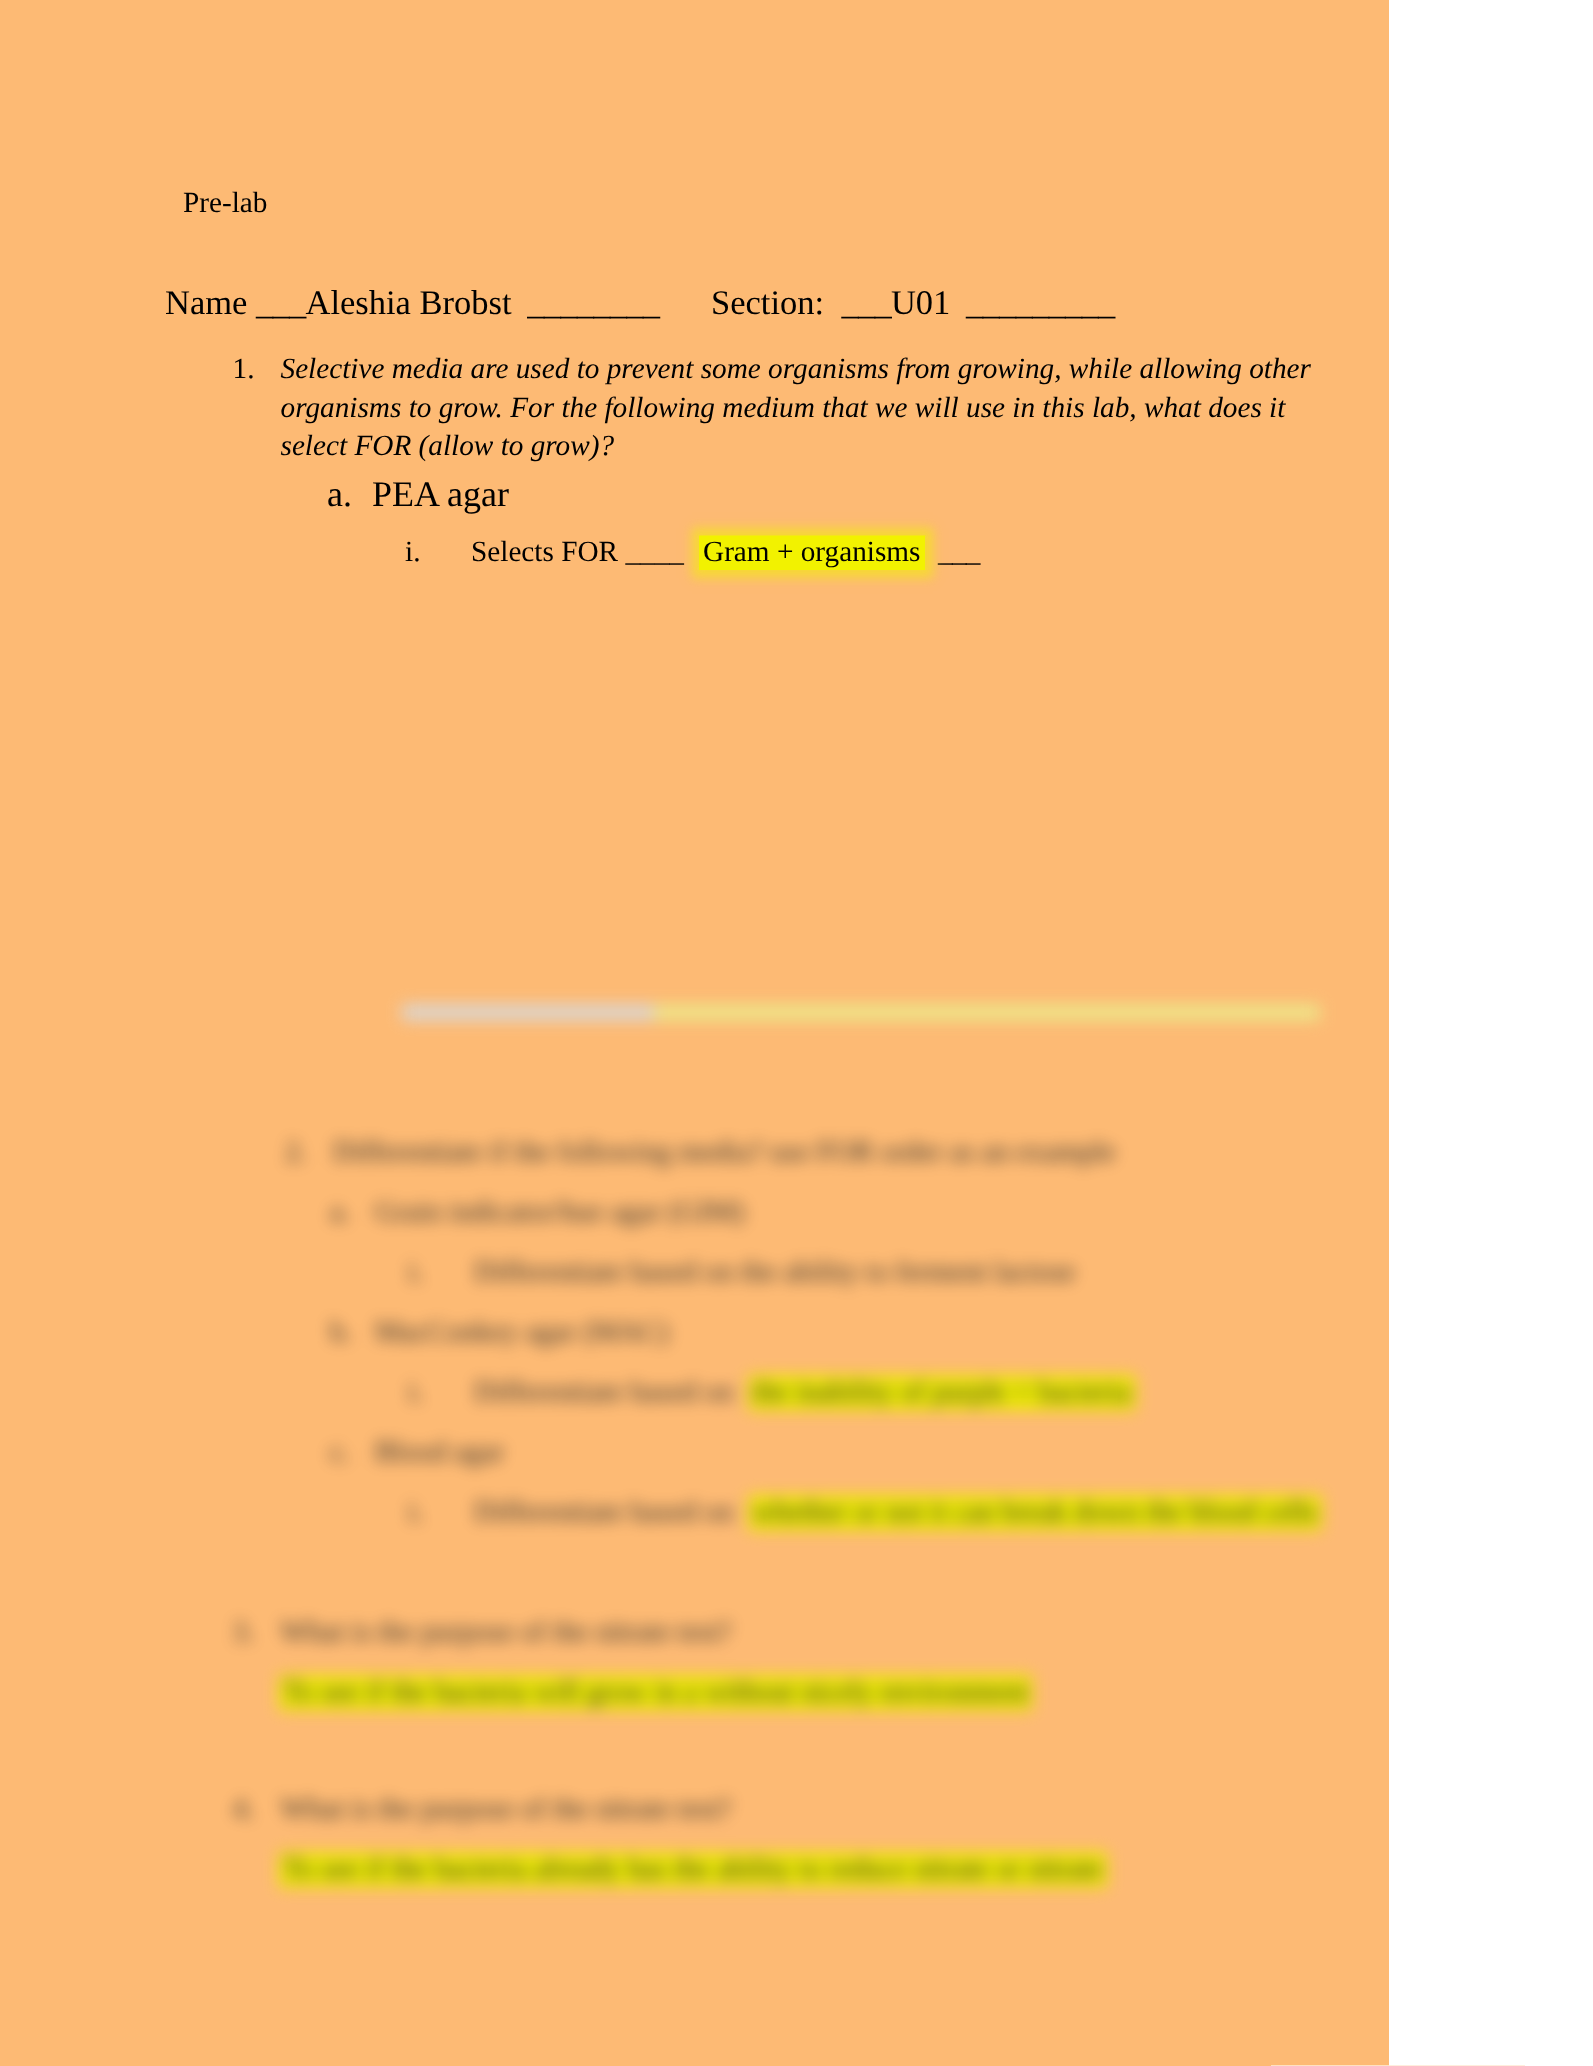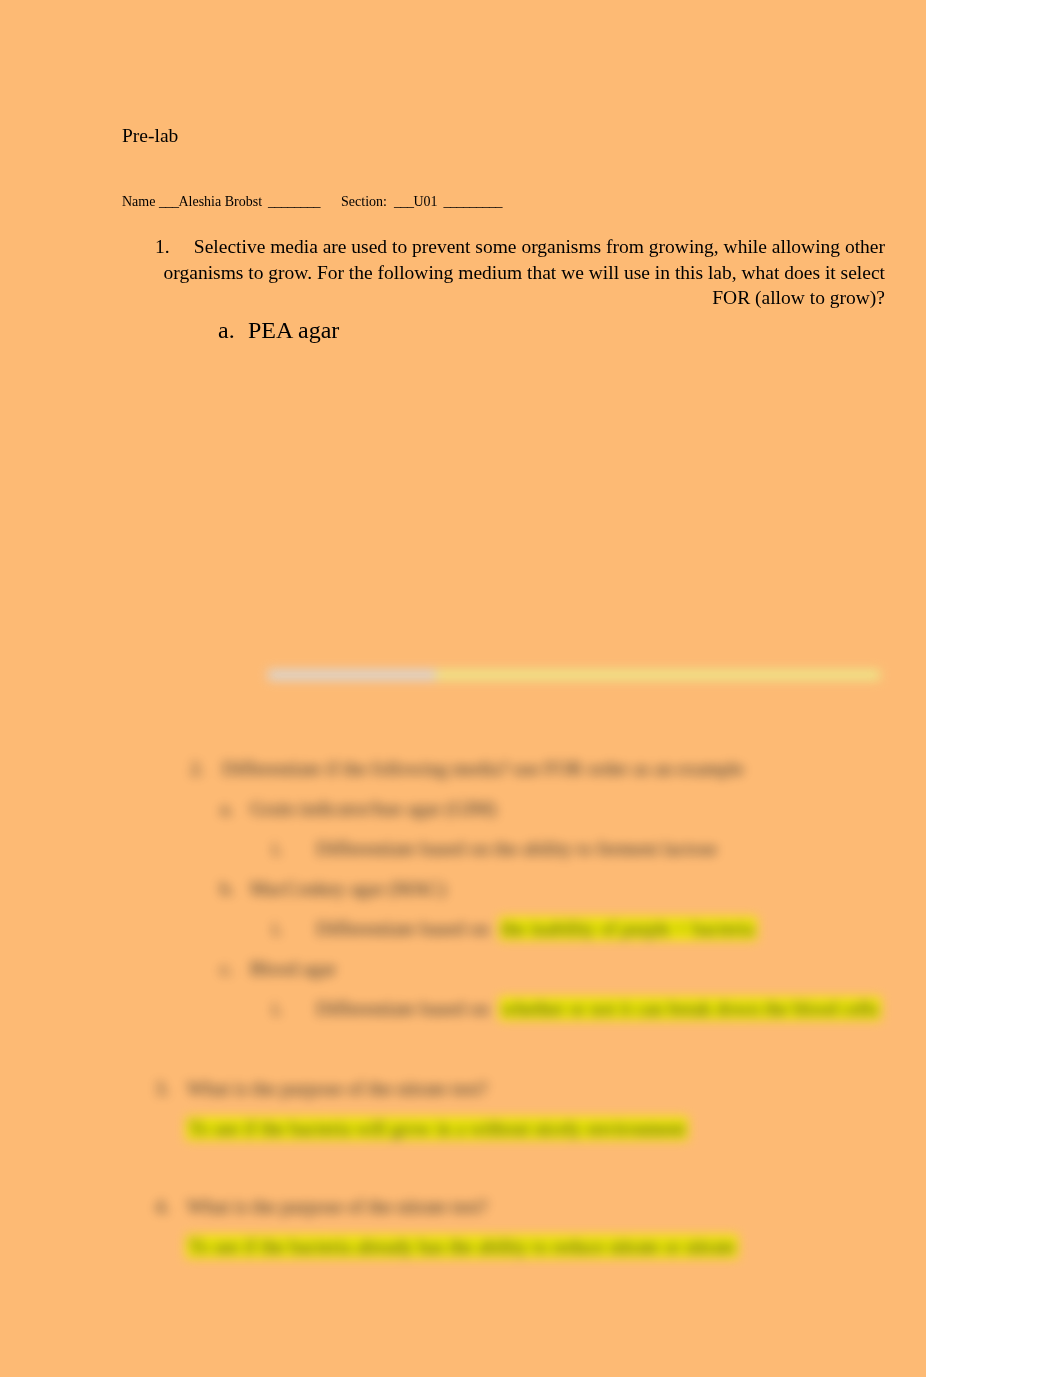--- a/index.html
+++ b/index.html
@@ -25,23 +25,23 @@
     left: 122px;
     top: 124px;
     font-size: 19.5px;
     line-height: 23px;
     white-space: nowrap;
   }
   .doc-header .line { display: block; }
 
   .name-line {
     position: absolute;
-    left: 122px;
+    left: 110px;
     top: 190px;
-    font-size: 14px;
+    font-size: 23px;
     line-height: 23px;
     white-space: pre;
   }
   .rule { letter-spacing: -0.5px; }
 
   .q1 {
     position: absolute;
     left: 155px;
     top: 234px;
     width: 730px;
@@ -49,21 +49,23 @@
     line-height: 25.5px;
   }
   .q1 .num {
     position: absolute;
     left: 0;
     top: 0;
     width: 30px;
   }
   .q1 .body {
     display: block;
-    text-align: right;
+    margin-left: 32px;
+    text-align: left;
+    font-style: italic;
   }
 
   .item-a {
     position: absolute;
     left: 218px;
     top: 318px;
     font-size: 24px;
     line-height: 25.5px;
     white-space: pre;
   }
@@ -143,20 +145,21 @@
 
   <div class="name-line"><span>Name </span><span class="rule">___</span><span>Aleshia Brobst</span><span class="rule">  ________</span><span>      </span><span>Section:  </span><span class="rule">___</span><span>U01</span><span class="rule">  _________</span></div>
 
   <div class="q1">
     <span class="num">1.</span>
     <span class="body">Selective media are used to prevent some organisms from growing, while allowing other organisms to grow. For the following medium that we will use in this lab, what does it select FOR (allow to grow)?</span>
   </div>
 
   <div class="item-a"><span class="marker">a.</span><span>PEA agar</span></div>
 
+  <div class="item-i"><span class="marker">i.</span><span>Selects FOR ____</span><span>  </span><span class="hl">Gram + organisms</span><span class="rule">  ___</span></div>
 
   <div class="blurred">
 
     <div class="sliver">
       <div class="bar plain"></div>
       <div class="bar yellow"></div>
     </div>
 
     <div class="ln" style="left:190px; top:108px;"><span class="marker m-num">2.</span><span>Differentiate if the following media? use FOR order as an example</span></div>
 

